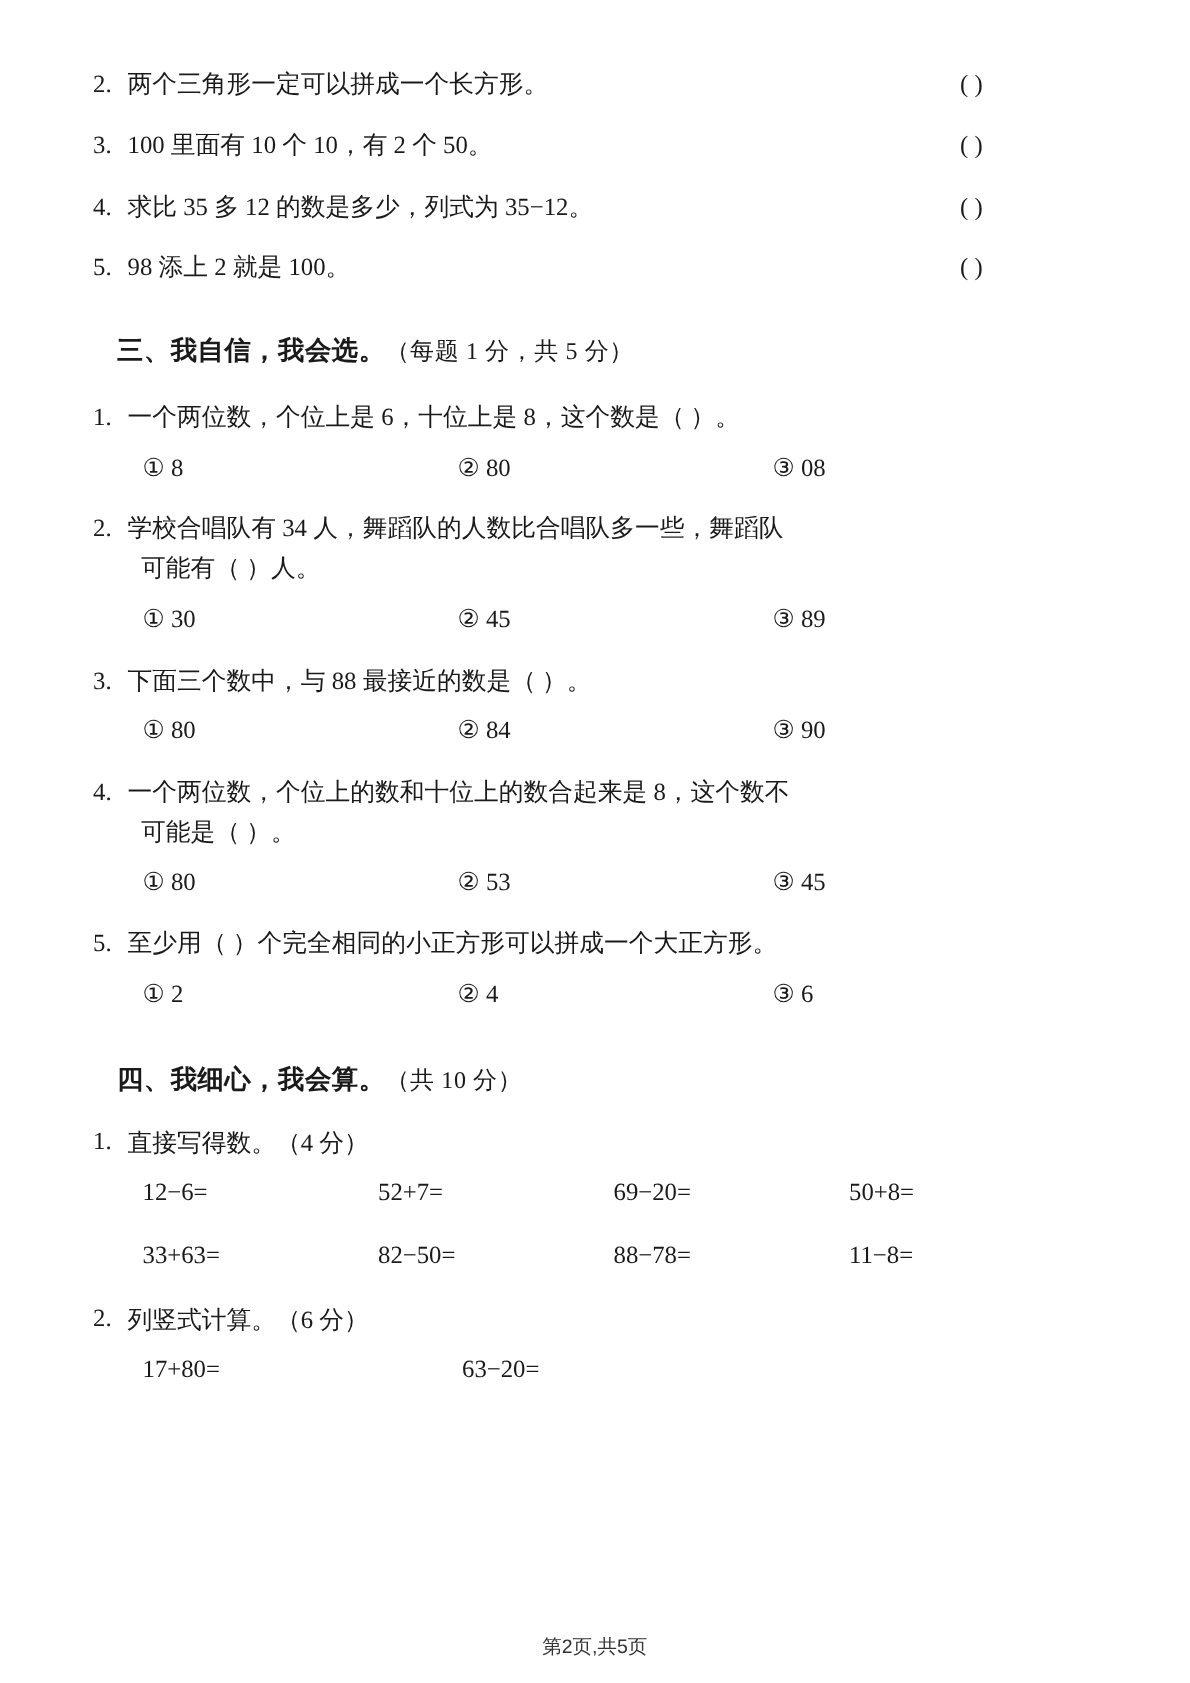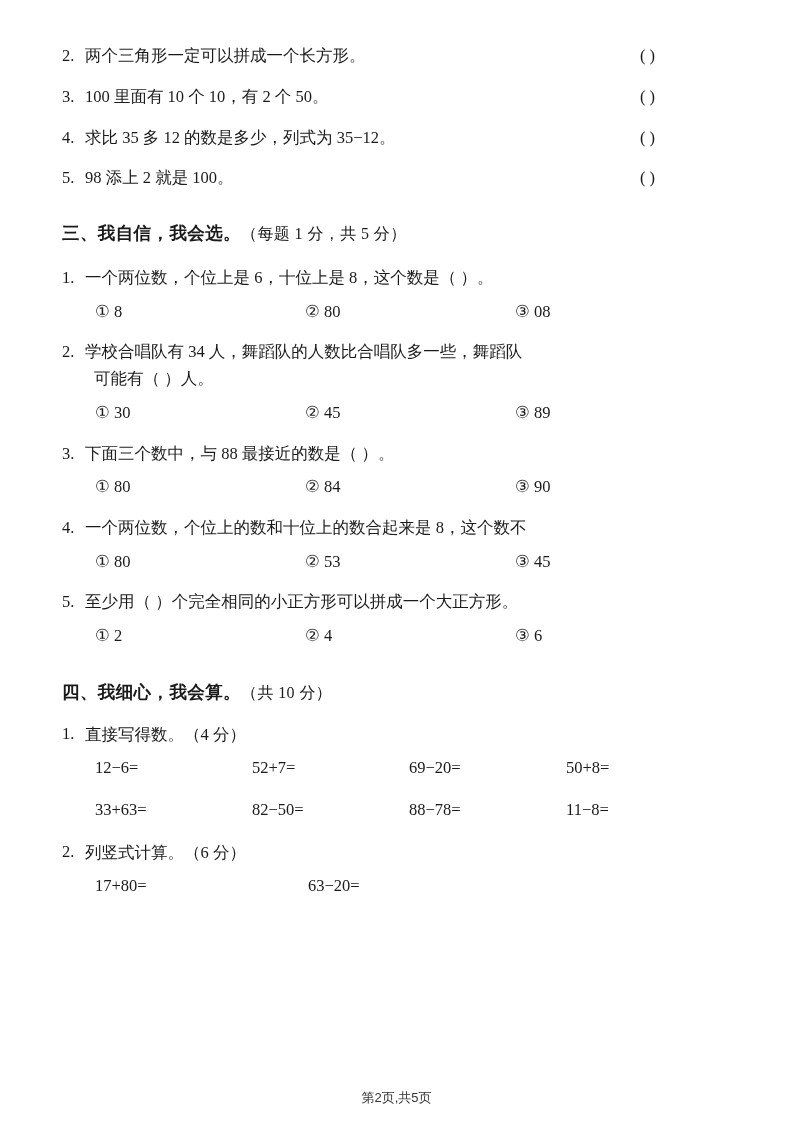--- a/index.html
+++ b/index.html
@@ -43,21 +43,21 @@
   .blank-paren {
     position: absolute;
     font-size: 16.5px;
     letter-spacing: 0;
   }
 
   
   .section-head {
     font-size: 17.5px;
     font-weight: bold;
-    margin: 30px 0 20px 0;
+    margin: 30px 0 20px 16px;
     letter-spacing: 0.4px;
   }
   .section-head .pts {
     font-weight: normal;
     font-size: 16px;
   }
 
   
   .q {
     margin-bottom: 14px;
@@ -191,20 +191,21 @@
         <span class="opt">① 80</span>
         <span class="opt">② 84</span>
         <span class="opt">③ 90</span>
       </div>
     </div>
 
     <div class="q">
       <div class="stem">
         <span class="qn">4.</span>
         <span class="cont">一个两位数，个位上的数和十位上的数合起来是 8，这个数不</span>
+        <span class="line2">可能是（        ）。</span>
       </div>
       <div class="options">
         <span class="opt">① 80</span>
         <span class="opt">② 53</span>
         <span class="opt">③ 45</span>
       </div>
     </div>
 
     <div class="q">
       <div class="stem">

